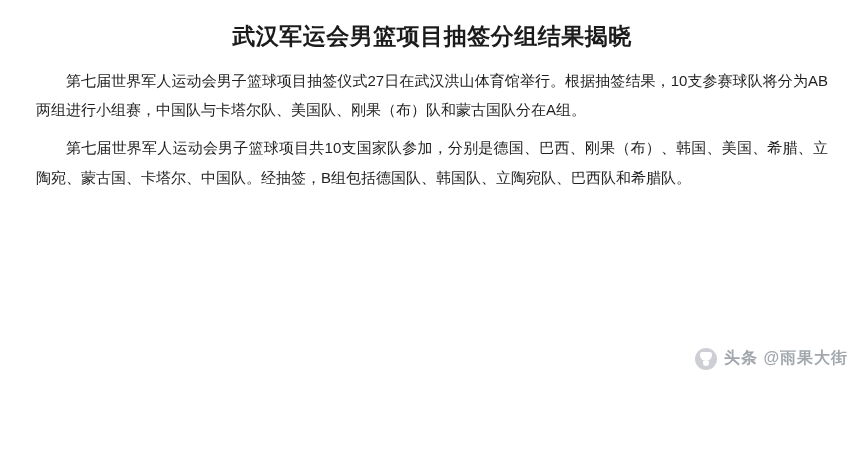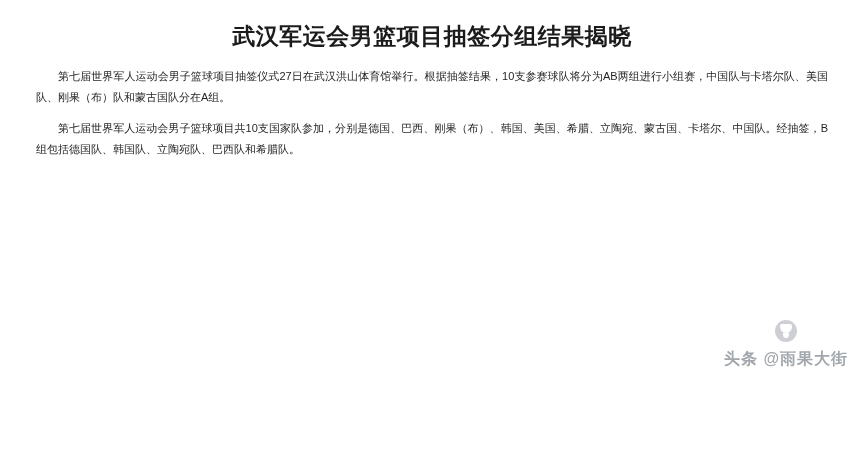--- a/index.html
+++ b/index.html
@@ -39,21 +39,21 @@
   }
   .meta .sep {
     display: inline-block;
     width: 1px;
     height: 12px;
     background: #bdbdbd;
     vertical-align: -1px;
     margin: 0 10px;
   }
   .article {
-    font-size: 11px;
+    font-size: 15px;
     line-height: 1.95;
     color: #1f1f1f;
     text-align: justify;
     padding: 0 10px;
   }
   .article p {
     margin: 0 0 9px 0;
     text-indent: 2em;
   }
   .article p.last {
@@ -65,24 +65,23 @@
     color: #1f1f1f;
     padding: 0 10px;
     text-indent: 2em;
     margin-top: 6px;
   }
   .watermark {
     position: absolute;
     right: 16px;
     bottom: 8px;
     display: flex;
-    align-items: center;
+    align-items: flex-start;
     gap: 7px;
     opacity: 0.92;
-    flex-direction: column;
   }
   .wm-logo {
     width: 22px;
     height: 22px;
     border-radius: 50%;
     background: #c9ccd1;
     position: relative;
     display: inline-block;
   }
   .wm-logo:before {

